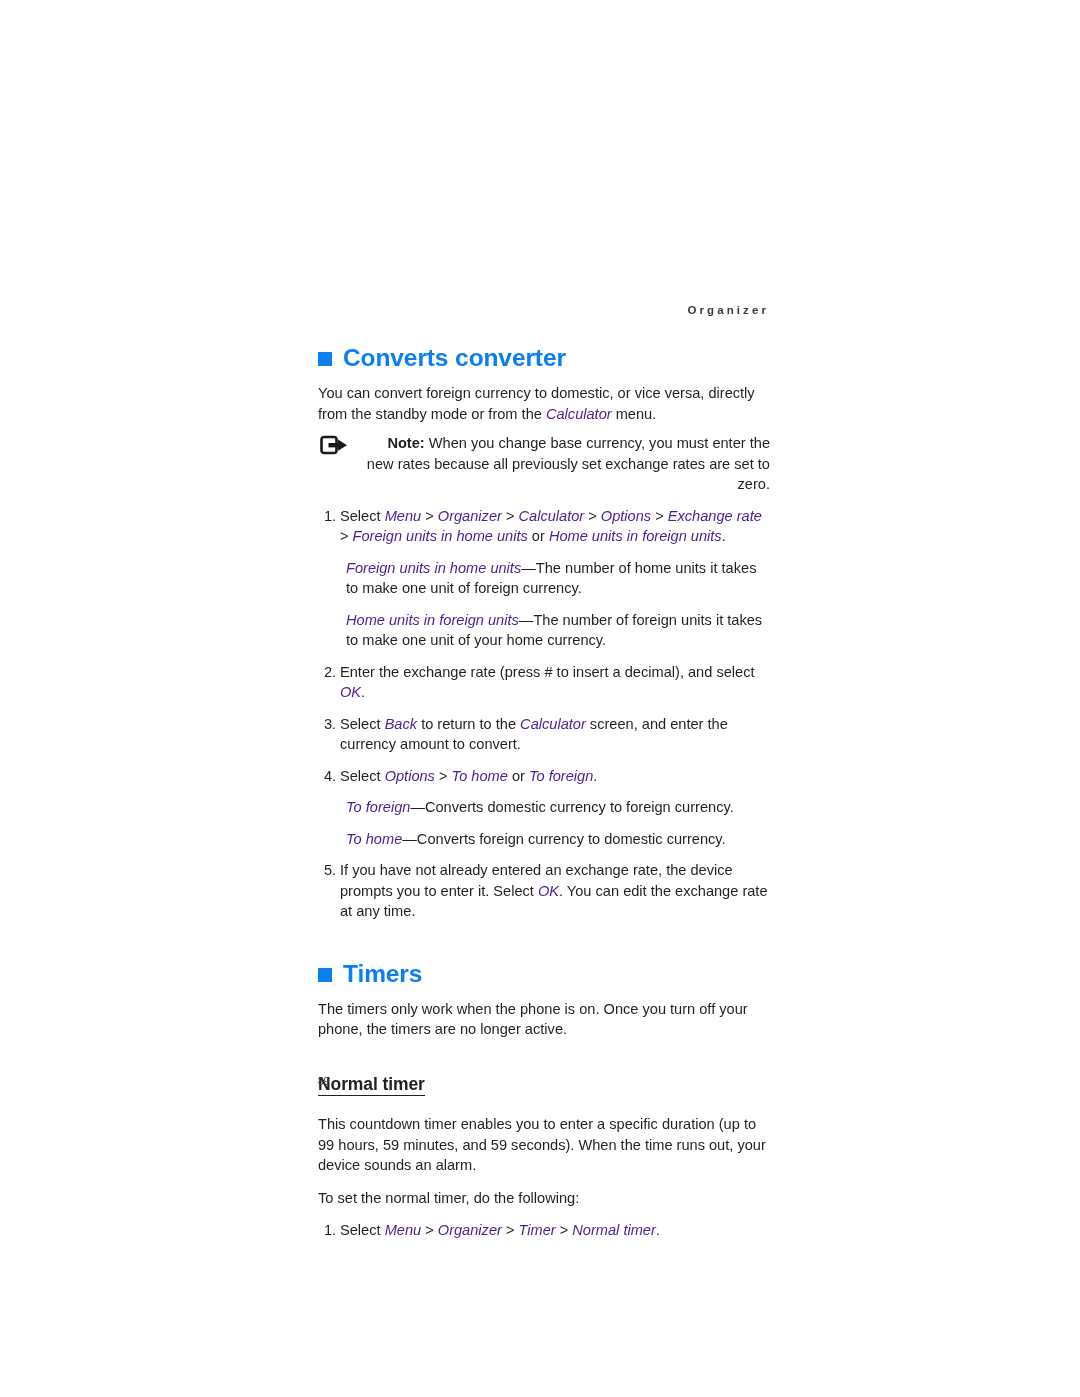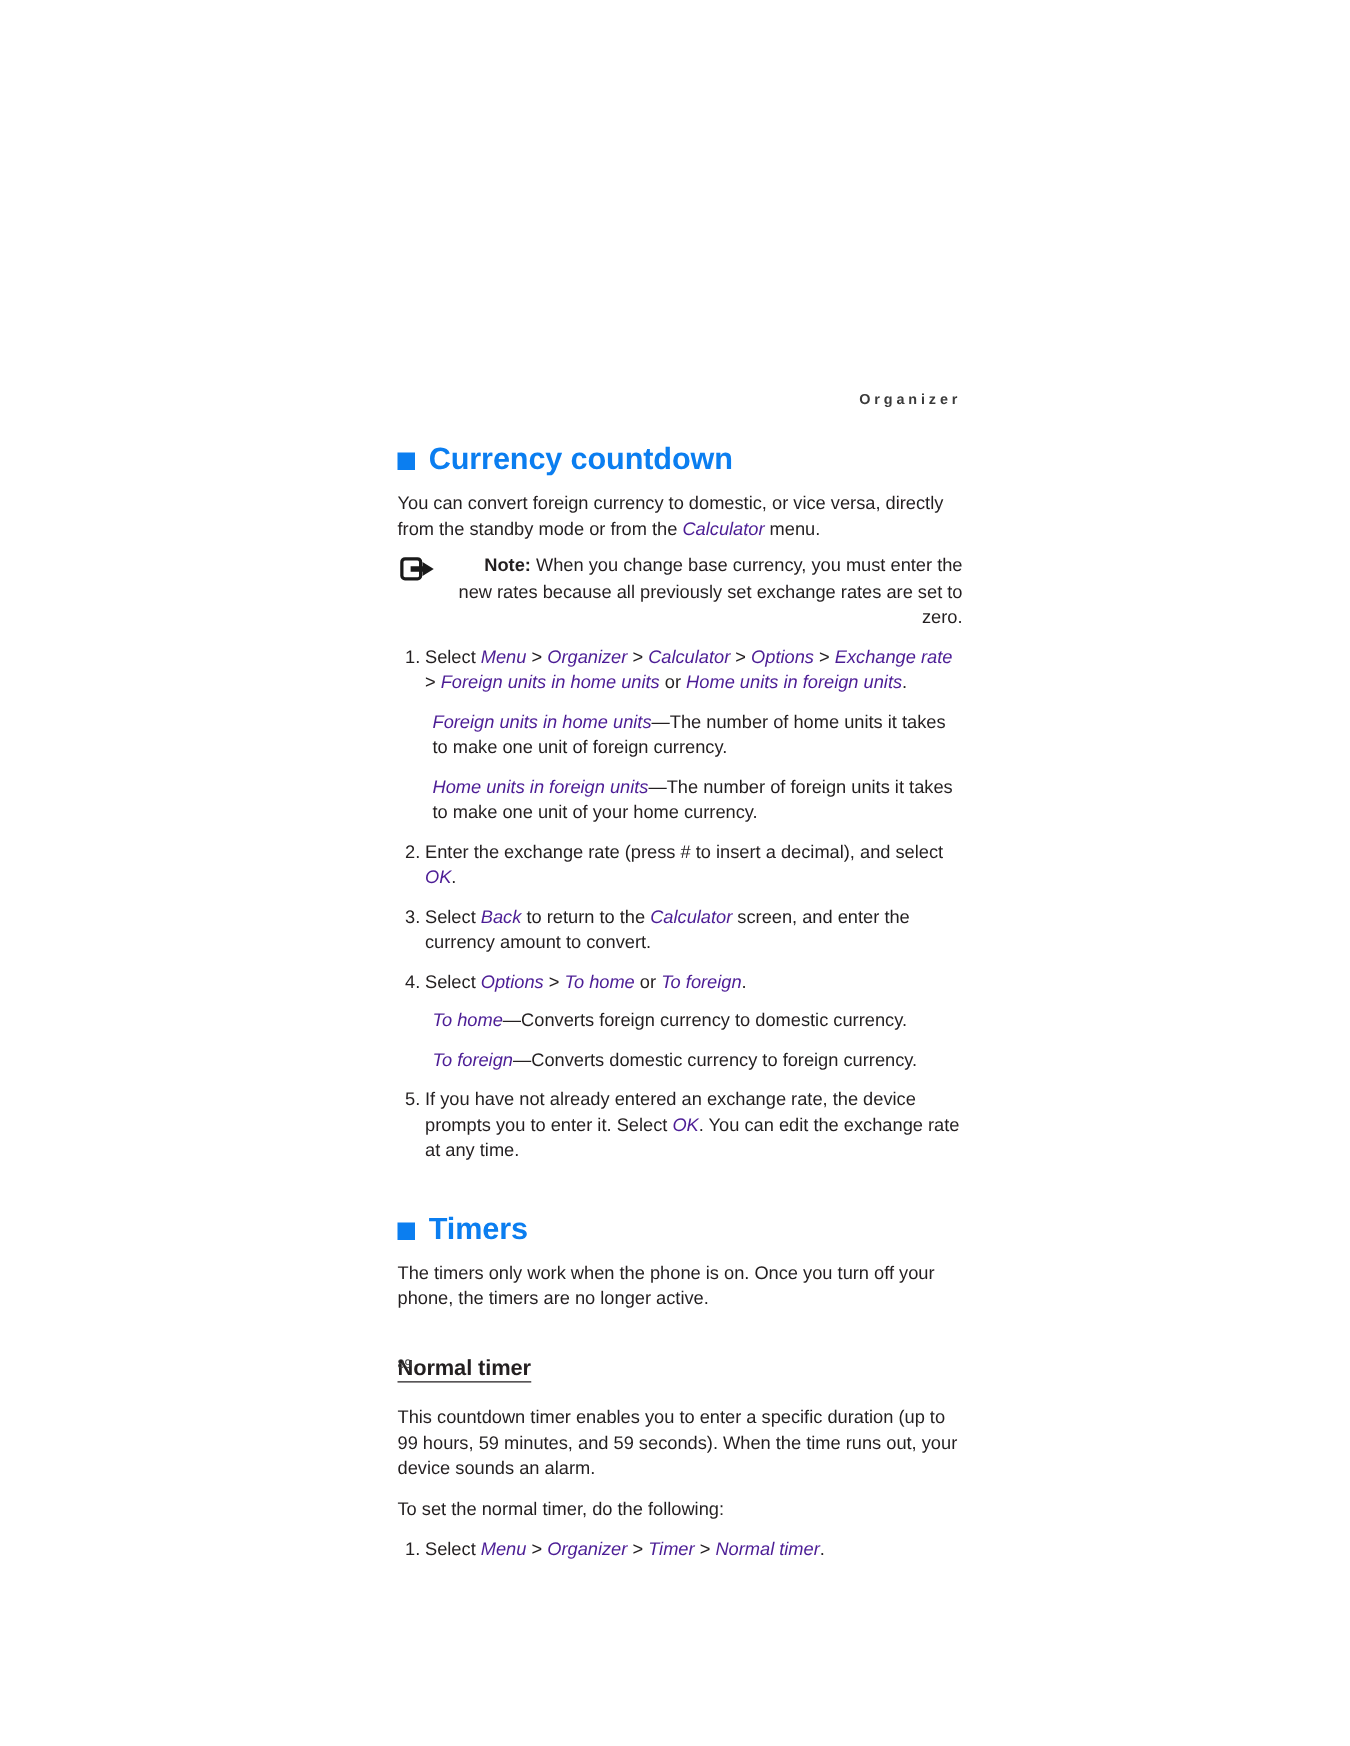--- a/index.html
+++ b/index.html
@@ -10,21 +10,21 @@
   body {
     width: 1080px;
     height: 1397px;
     font-family: "Liberation Sans", sans-serif;
     color: #231f20;
     position: relative;
     overflow: hidden;
   }
   .page {
     position: absolute;
-    left: 0; top: 18px;
+    left: 0; top: 8px;
     width: 1080px;
     height: 1231px;
     text-decoration: underline;
   }
   .content {
     position: absolute;
     left: 318px;
     top: 296px;
     width: 452px;
   }
@@ -149,21 +149,21 @@
 <body>
 
 <div class="page">
 
   <div class="content">
 
     <div class="running-header">Organizer</div>
 
     <div class="sec-head">
       <span class="sq"></span>
-      <span>Currency countdown</span>
+      <span>Converts converter</span>
     </div>
 
     <p class="body tight"><span>You can convert foreign currency to domestic, or vice versa, directly from the standby mode or from the </span><span class="it">Calculator</span><span> menu.</span></p>
 
     <div class="note">
       <span class="note-icon">
         <svg width="30" height="22" viewBox="0 0 30 22" xmlns="http://www.w3.org/2000/svg">
           <rect x="1.5" y="2" width="15" height="16" rx="2.5" ry="2.5" fill="none" stroke="#1a1a1a" stroke-width="2.6"></rect>
           <rect x="8.5" y="8" width="12" height="4.4" fill="#1a1a1a"></rect>
           <polygon points="18,4.6 27,10.2 18,15.8" fill="#1a1a1a"></polygon>
@@ -191,23 +191,23 @@
     <div class="li">
       <span class="num">3.</span>
       <span class="txt"><span>Select </span><span class="it">Back</span><span> to return to the </span><span class="it">Calculator</span><span> screen, and enter the currency amount to convert.</span></span>
     </div>
 
     <div class="li">
       <span class="num">4.</span>
       <span class="txt"><span>Select </span><span class="it">Options</span><span class="gt"> &gt; </span><span class="it">To home</span><span class="gt"> or </span><span class="it">To foreign</span><span>.</span></span>
     </div>
 
+    <p class="subpara"><span class="it">To foreign</span><span>—Converts domestic currency to foreign currency.</span></p>
+
     <p class="subpara"><span class="it">To home</span><span>—Converts foreign currency to domestic currency.</span></p>
-
-    <p class="subpara"><span class="it">To foreign</span><span>—Converts domestic currency to foreign currency.</span></p>
 
     <div class="li">
       <span class="num">5.</span>
       <span class="txt"><span>If you have not already entered an exchange rate, the device prompts you to enter it. Select </span><span class="it">OK</span><span>. You can edit the exchange rate at any time.</span></span>
     </div>
 
     <div class="sec-head second">
       <span class="sq"></span>
       <span>Timers</span>
     </div>

